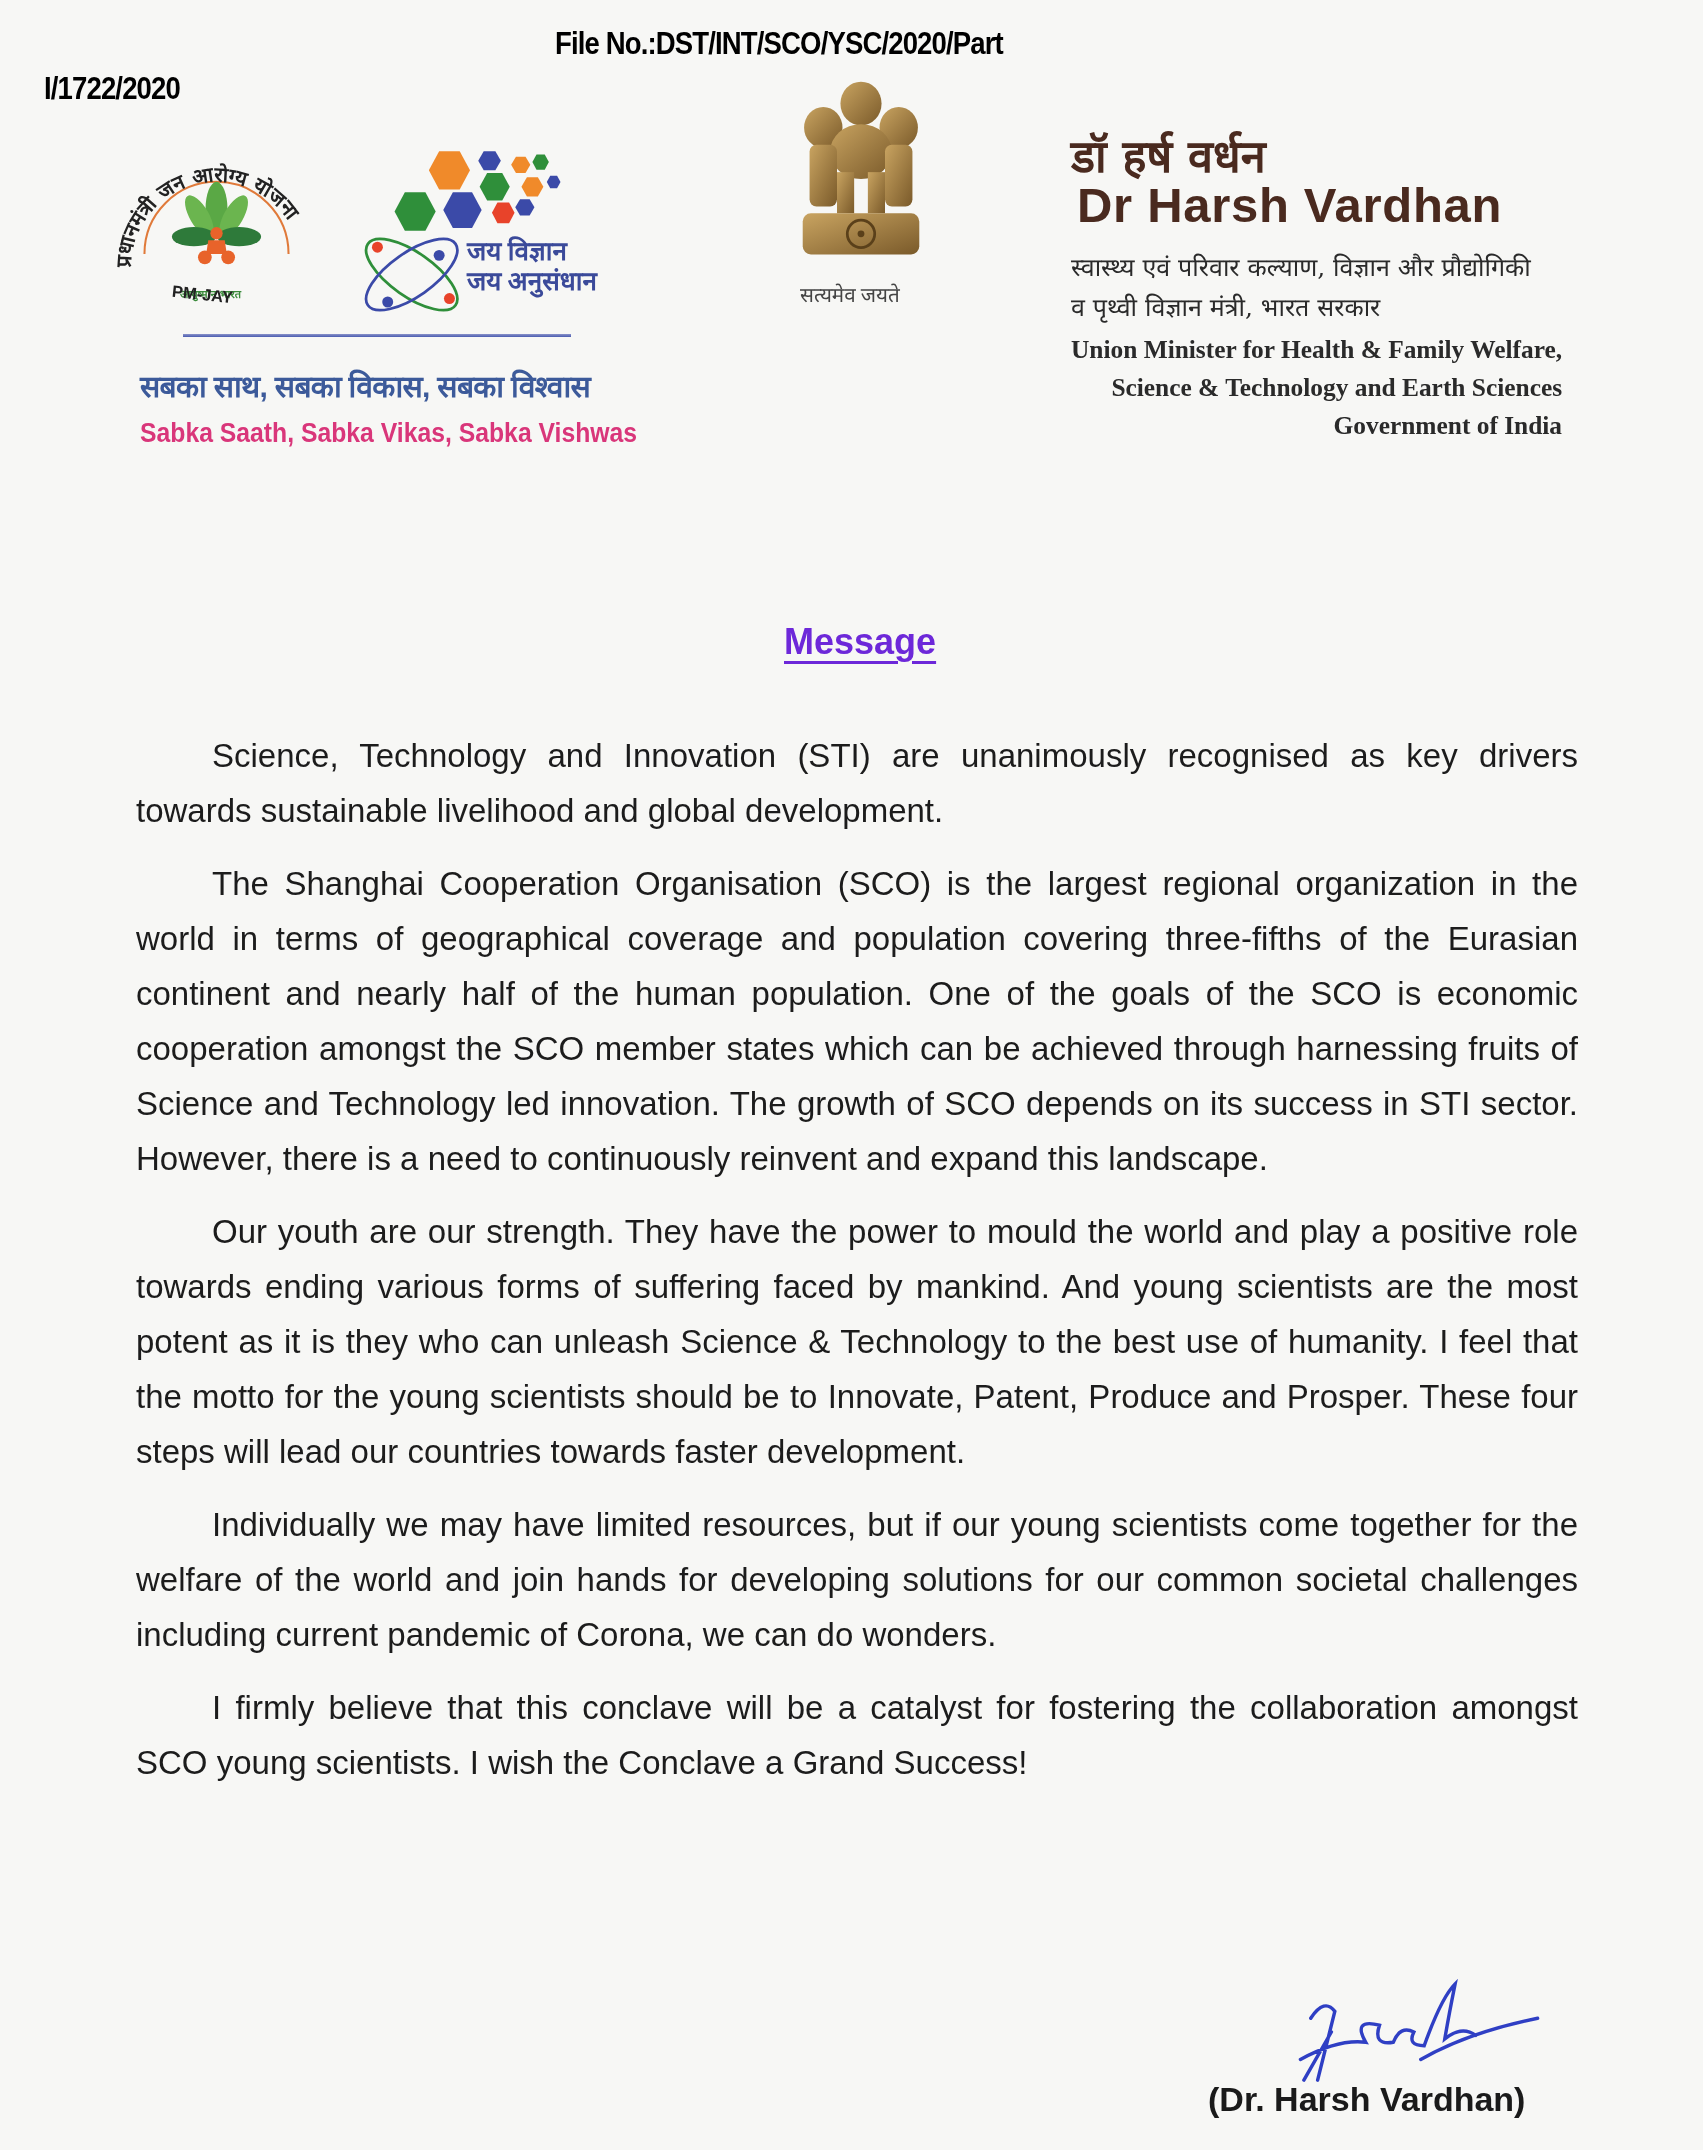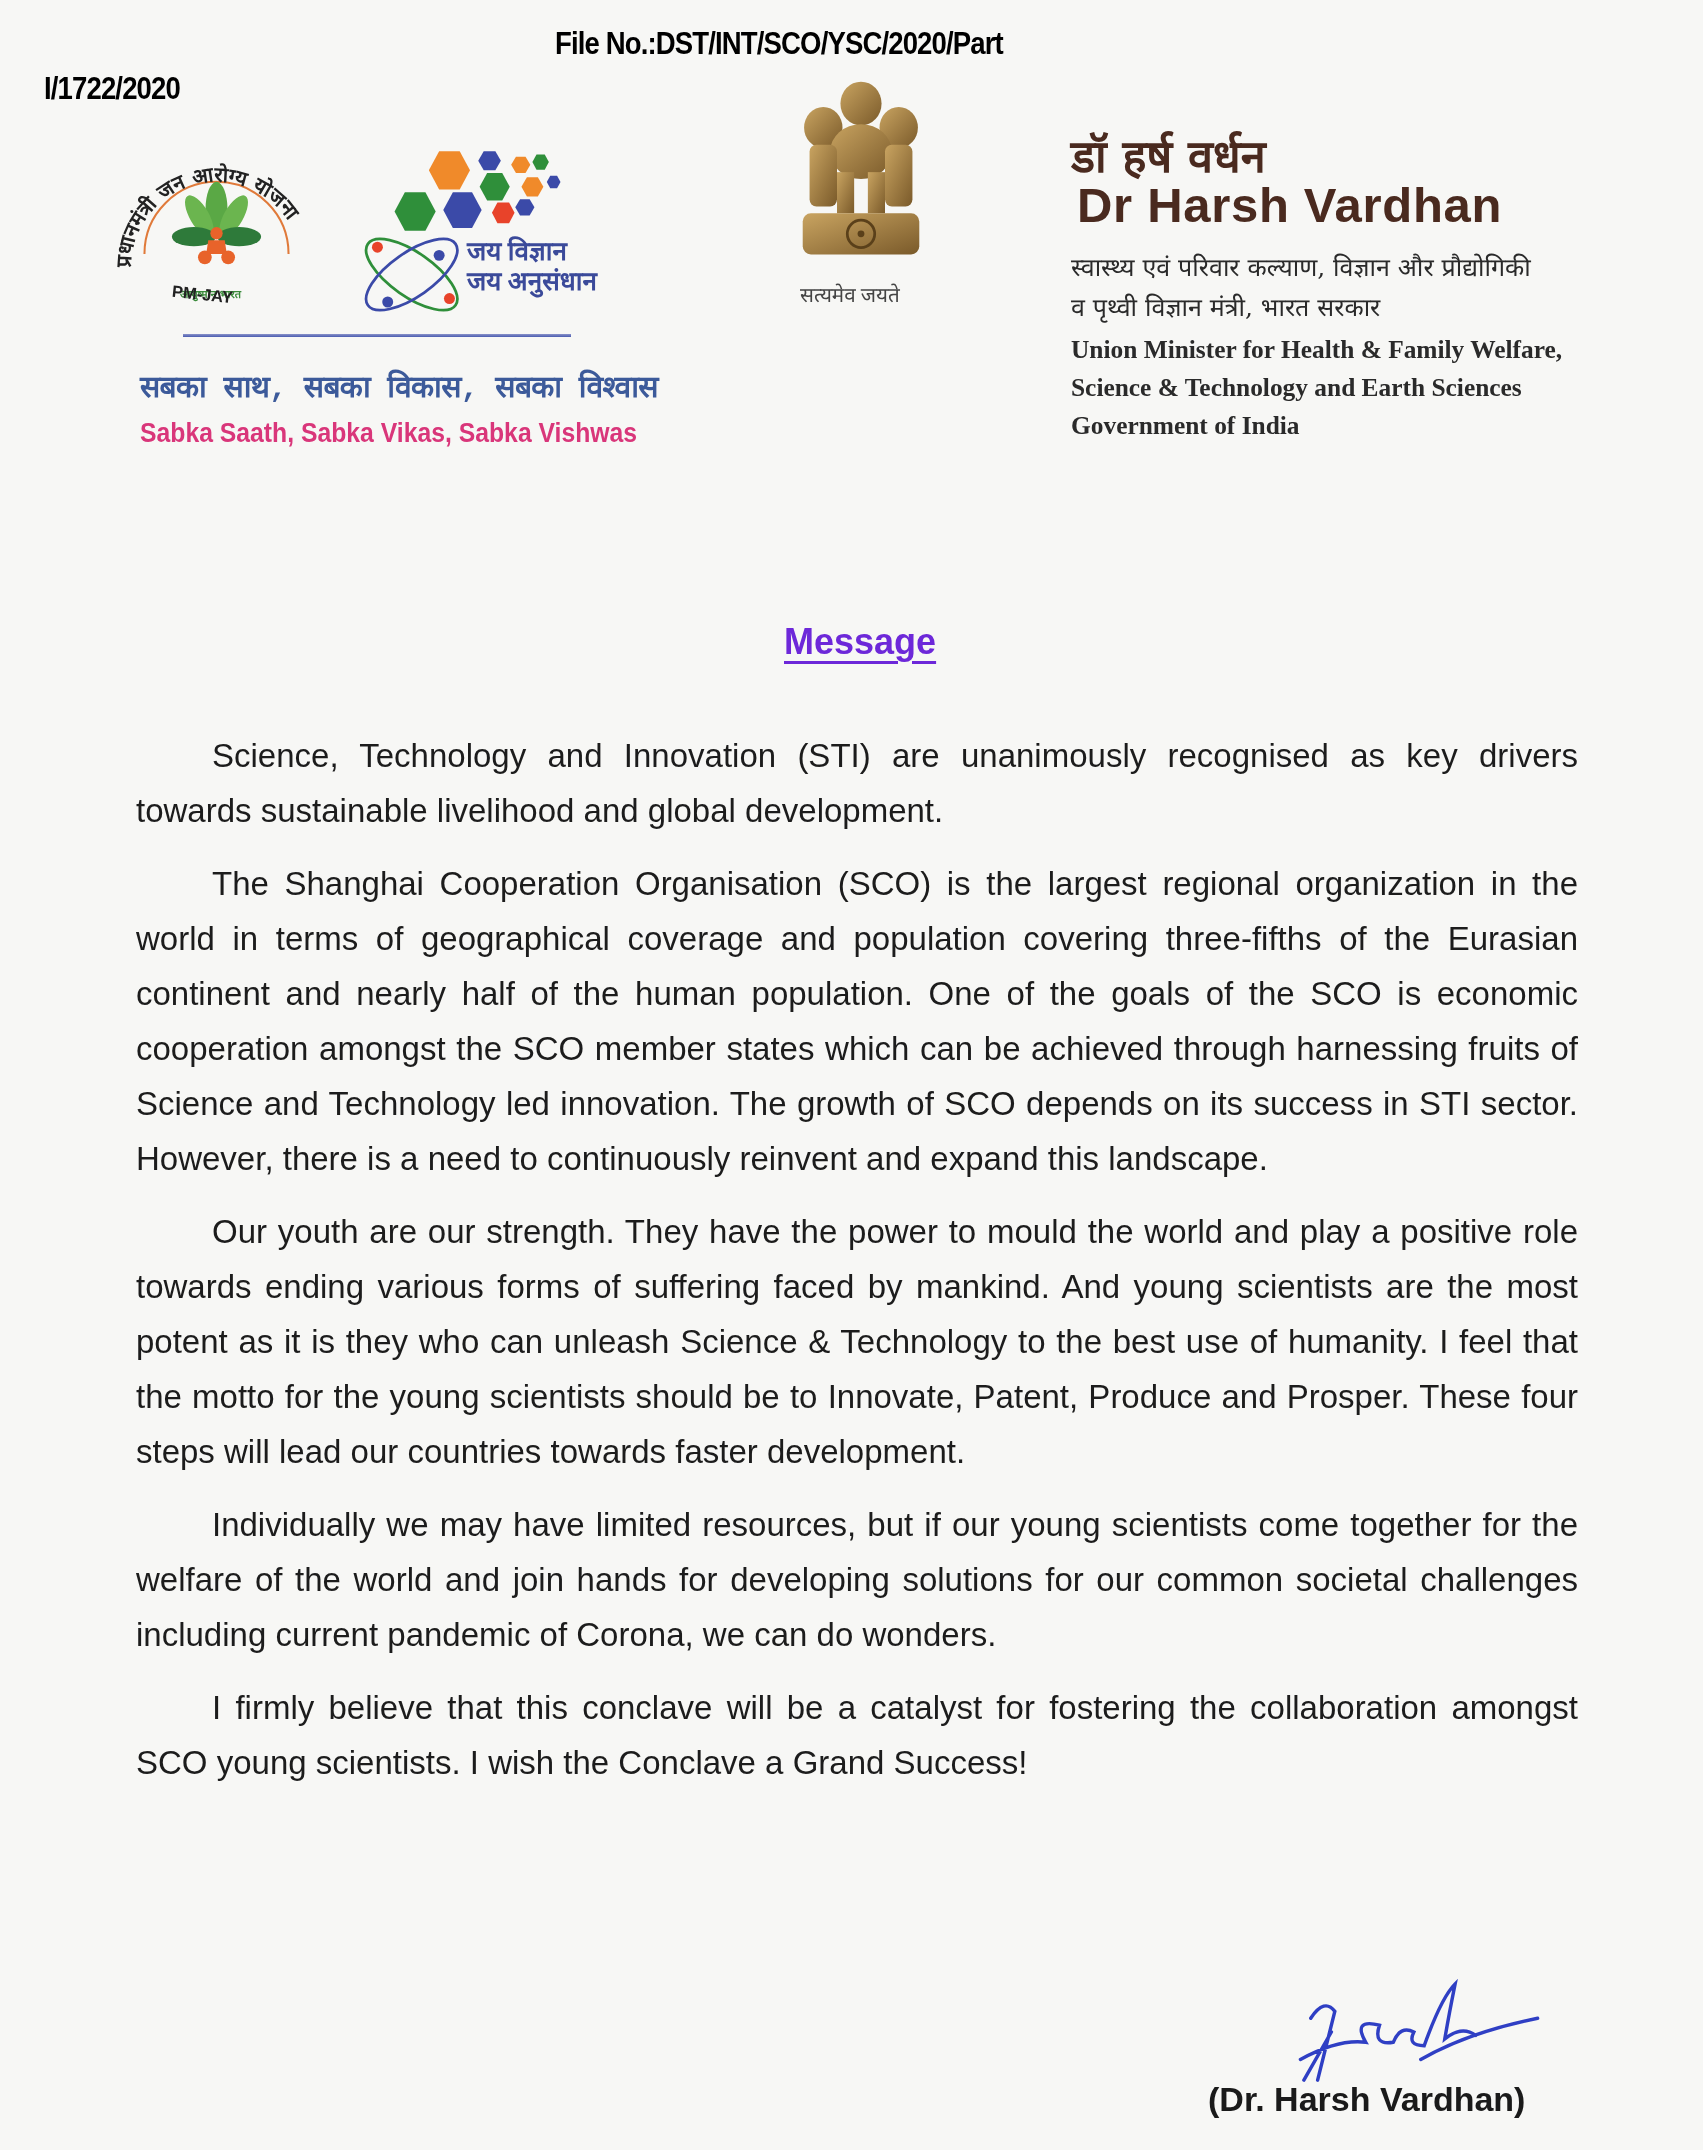--- a/index.html
+++ b/index.html
@@ -23,32 +23,32 @@
   .pmjay { left: 117px; top: 137px; width: 199px; height: 172px; }
   .pmjay-label { position: absolute; left: 55px; top: 148px; font-weight: bold; font-size: 16.5px; color: #222; transform: rotate(6deg); }
   .pmjay-sub { position: absolute; left: 63px; top: 125px; font-size: 11px; color: #3a8a3a; font-weight: bold; margin-top: 24px; }
 
   
   .jv { left: 350px; top: 144px; width: 288px; height: 172px; }
   .jv-text { position: absolute; left: 117px; top: 93px; color: #3b4a9a; font-size: 26px; line-height: 30px; font-weight: bold; font-family: Liberation Serif, serif; }
 
   .logo-rule { left: 183px; top: 334px; width: 388px; height: 2.7px; background: linear-gradient(#8a93c9, #4a5bb0); }
 
-  .slogan-hi { left: 140px; top: 365px; font-size: 30px; font-weight: bold; color: #3c5a9a; font-family: Liberation Mono, monospace; letter-spacing: -0.7px; }
+  .slogan-hi { left: 140px; top: 365px; font-size: 30px; font-weight: bold; color: #3c5a9a; font-family: Liberation Sans, sans-serif; letter-spacing: -0.7px; }
   .slogan-en { left: 140px; top: 417px; font-size: 27.5px; color: #d9367a; font-weight: bold; transform: scaleX(0.9); transform-origin: left top; }
 
   
   .emblem { left: 789px; top: 76px; width: 144px; height: 206px; }
   .emblem-motto { left: 800px; top: 280px; font-size: 20.6px; color: #444; font-family: Liberation Serif, serif; }
 
   
   .name-hi { left: 1071px; top: 124px; font-size: 45px; font-weight: bold; color: #4a2a1f; font-family: "DejaVu Sans", sans-serif; text-align: right; }
   .name-en { left: 1071px; top: 177px; font-size: 49px; font-weight: bold; color: #4a2a1f; letter-spacing: 0.7px; margin-left: 6px; }
   .title-hi { left: 1071px; top: 248px; font-size: 25px; color: #2a2a2a; font-family: "DejaVu Serif", serif; line-height: 40px; }
-  .title-en { left: 1071px; top: 330px; font-size: 25.4px; color: #2a2a2a; font-family: "Liberation Serif", serif; font-weight: bold; line-height: 38px; }
+  .title-en { left: 1071px; top: 330px; font-size: 25.4px; color: #2a2a2a; font-family: "Liberation Serif", serif; font-weight: bold; line-height: 38px; text-align: right; }
 
   .heading { left: 784px; top: 621px; font-size: 36px; font-weight: bold; text-decoration: underline; text-underline-offset: 6.9px; text-decoration-thickness: 2.7px; color: #6d28d9; }
 
   .body-text {
     left: 136px; top: 728px; width: 1442px;
     font-size: 33px; line-height: 55px; color: #1c1c1c;
     text-align: justify;
   }
   .body-text p { margin: 0 0 18px 0; text-indent: 76px; }
 

